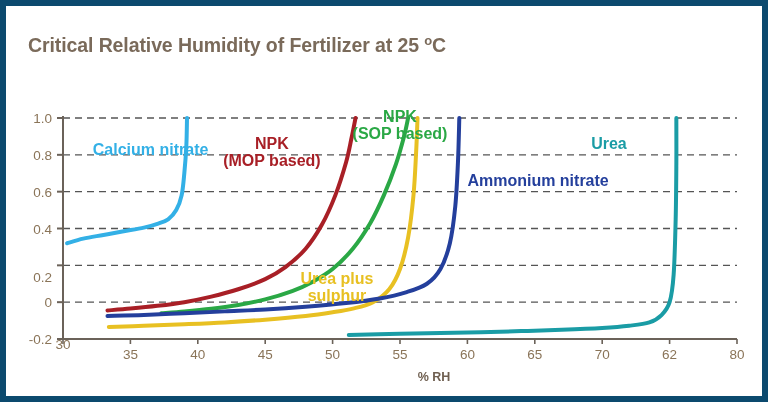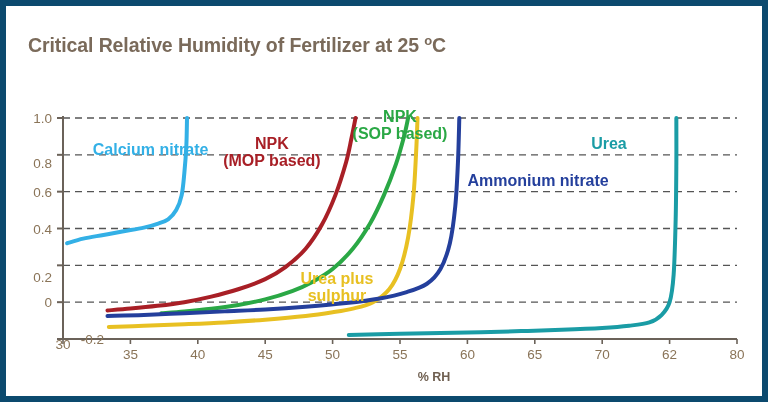--- a/index.html
+++ b/index.html
@@ -128,26 +128,26 @@
         <path d="M 101.48399999999997 304.45416666666665 C 105.30333333333331 304.14722222222224 116.08733333333333 303.3798611111111 124.4 302.6125 C 132.71266666666668 301.8451388888889 142.37333333333333 300.9243055555556 151.36 299.85 C 160.3466666666667 298.77569444444447 169.33333333333331 297.7013888888889 178.32 296.1666666666667 C 187.30666666666667 294.63194444444446 196.29333333333332 292.79027777777776 205.28 290.64166666666665 C 214.26666666666668 288.49305555555554 223.25333333333333 286.1909722222222 232.24 283.275 C 241.2266666666667 280.3590277777778 251.33666666666664 276.82916666666665 259.2 273.1458333333333 C 267.06333333333333 269.4625 272.68 266.23958333333337 279.42 261.175 C 286.16 256.11041666666665 293.57399999999996 249.81805555555556 299.64 242.75833333333333 C 305.706 235.6986111111111 310.87333333333333 227.71805555555557 315.81600000000003 218.81666666666666 C 320.7586666666667 209.91527777777776 325.25200000000007 199.7861111111111 329.29600000000005 189.35 C 333.34000000000003 178.9138888888889 337.384 165.71527777777777 340.08 156.2 C 342.77599999999995 146.6847222222222 343.8993333333333 139.62499999999997 345.472 132.2583333333333 C 347.04466666666667 124.89166666666664 348.842 115.37638888888888 349.516 112" fill="none" stroke="#a81f26" stroke-width="4" stroke-linecap="round" stroke-linejoin="round"></path>
         <path d="M 155.40399999999994 307.21666666666664 C 159.22333333333327 306.9097222222222 170.00733333333332 306.1423611111111 178.32 305.375 C 186.63266666666667 304.6076388888889 196.29333333333332 303.68680555555557 205.28 302.6125 C 214.26666666666668 301.53819444444446 223.25333333333333 300.4638888888889 232.24 298.9291666666667 C 241.2266666666667 297.39444444444445 250.2133333333333 295.70624999999995 259.2 293.40416666666664 C 268.18666666666667 291.1020833333333 278.2966666666667 288.03263888888887 286.16 285.1166666666667 C 294.02333333333337 282.2006944444445 299.64 279.59166666666664 306.38 275.9083333333333 C 313.12 272.22499999999997 319.86 268.54166666666663 326.6 263.01666666666665 C 333.34000000000003 257.4916666666667 340.52933333333334 250.43194444444444 346.82 242.75833333333333 C 353.11066666666665 235.0847222222222 359.1766666666667 225.87638888888887 364.344 216.975 C 369.5113333333333 208.07361111111112 373.5553333333333 199.17222222222222 377.82399999999996 189.35 C 382.0926666666666 179.52777777777777 386.586 167.8638888888889 389.956 158.04166666666669 C 393.326 148.21944444444446 396.02199999999993 138.09027777777777 398.0439999999999 130.41666666666666 C 400.0659999999999 122.74305555555554 401.414 115.06944444444444 402.088 112" fill="none" stroke="#2aa845" stroke-width="4" stroke-linecap="round" stroke-linejoin="round"></path>
         <path d="M 102.832 321.02916666666664 C 108.67333333333333 320.8143055555555 125.29866666666666 320.2004166666667 137.88 319.74 C 150.46133333333333 319.27958333333333 164.84 318.81916666666666 178.32 318.26666666666665 C 191.79999999999998 317.71416666666664 205.28 317.1923611111111 218.76 316.425 C 232.23999999999998 315.6576388888889 245.72 314.7368055555556 259.2 313.6625 C 272.68 312.58819444444447 288.40666666666664 311.20694444444445 299.64 309.9791666666667 C 310.87333333333333 308.7513888888889 318.7366666666667 307.5236111111111 326.6 306.29583333333335 C 334.46333333333337 305.0680555555556 340.08 304.30069444444445 346.82 302.6125 C 353.56 300.9243055555556 360.97400000000005 299.38958333333335 367.04 296.1666666666667 C 373.106 292.94375 378.72266666666667 288.79999999999995 383.216 283.275 C 387.70933333333335 277.75 390.8546666666667 271.6111111111111 394 263.01666666666665 C 397.1453333333333 254.42222222222222 399.84133333333335 243.9861111111111 402.088 231.70833333333331 C 404.3346666666667 219.43055555555554 406.132 203.77638888888887 407.48 189.35 C 408.82800000000003 174.92361111111111 409.502 158.04166666666663 410.176 145.14999999999998 C 410.84999999999997 132.25833333333333 411.29933333333327 117.52499999999999 411.52399999999994 112" fill="none" stroke="#e8c022" stroke-width="4" stroke-linecap="round" stroke-linejoin="round"></path>
         <path d="M 101.48399999999997 309.9791666666667 C 107.54999999999997 309.8256944444445 125.07399999999998 309.51875 137.88 309.05833333333334 C 150.686 308.59791666666666 164.84 307.8305555555555 178.32 307.21666666666664 C 191.79999999999998 306.60277777777776 205.28 305.9888888888889 218.76 305.375 C 232.23999999999998 304.7611111111111 245.72 304.3006944444445 259.2 303.53333333333336 C 272.68 302.7659722222222 286.15999999999997 301.84513888888887 299.64 300.7708333333333 C 313.12 299.69652777777776 327.7233333333333 298.46875 340.08 297.0875 C 352.43666666666667 295.70624999999995 363.66999999999996 294.325 373.78 292.48333333333335 C 383.89 290.6416666666667 392.87666666666667 288.4930555555556 400.74 286.0375 C 408.60333333333335 283.58194444444445 415.34333333333336 281.58680555555554 420.96000000000004 277.75 C 426.5766666666667 273.91319444444446 430.6206666666667 269.76944444444445 434.44000000000005 263.01666666666665 C 438.2593333333334 256.26388888888886 441.4046666666667 247.66944444444445 443.87600000000003 237.23333333333335 C 446.3473333333334 226.79722222222225 447.92 213.90555555555557 449.26800000000003 200.4 C 450.61600000000004 186.89444444444445 451.29 170.93333333333334 451.964 156.2 C 452.638 141.46666666666664 453.0873333333333 119.36666666666666 453.31199999999995 112" fill="none" stroke="#243f9c" stroke-width="4" stroke-linecap="round" stroke-linejoin="round"></path>
         <path d="M 342.776 328.9483333333333 C 351.31333333333333 328.76416666666665 378.72266666666667 328.1502777777778 394 327.8433333333333 C 409.27733333333333 327.53638888888884 420.96000000000004 327.3829166666667 434.44000000000005 327.1066666666667 C 447.9200000000001 326.8304166666667 461.4 326.5234722222222 474.88 326.18583333333333 C 488.36 325.84819444444446 501.84000000000003 325.47986111111106 515.32 325.0808333333333 C 528.8000000000001 324.68180555555557 542.28 324.31347222222223 555.76 323.7916666666667 C 569.24 323.26986111111114 584.9666666666667 322.6252777777778 596.2 321.95 C 607.4333333333334 321.2747222222222 615.2966666666666 320.66083333333336 623.16 319.74 C 631.0233333333333 318.81916666666666 637.9879999999999 318.2052777777778 643.38 316.425 C 648.772 314.64472222222224 652.142 312.4347222222222 655.5120000000001 309.05833333333334 C 658.8820000000001 305.68194444444447 661.5780000000001 302.9194444444445 663.6 296.1666666666667 C 665.622 289.4138888888889 666.6329999999999 282.35416666666663 667.6439999999999 268.54166666666663 C 668.6549999999999 254.72916666666663 669.2166666666667 231.70833333333331 669.666 213.29166666666666 C 670.1153333333334 194.875 670.2276666666667 174.92361111111114 670.34 158.04166666666669 C 670.4523333333334 141.15972222222223 670.34 119.67361111111111 670.34 112" fill="none" stroke="#1a9ca5" stroke-width="4" stroke-linecap="round" stroke-linejoin="round"></path>
       </g>
   </svg>
 
   <div id="tick-labels">
       <div class="tick-label ytick" style="top: 112px; left: 0px; width: 46px;">1.0</div>
-      <div class="tick-label ytick" style="top: 148.833px; left: 0px; width: 46px; margin-top: 8px;">0.8</div>
+      <div class="tick-label ytick" style="top: 148.833px; left: 0px; width: 46px;">0.8</div>
       <div class="tick-label ytick" style="top: 185.667px; left: 0px; width: 46px;">0.6</div>
       <div class="tick-label ytick" style="top: 222.5px; left: 0px; width: 46px;">0.4</div>
       <div class="tick-label ytick" style="top: 259.333px; left: 0px; width: 46px; margin-top: 12px;">0.2</div>
       <div class="tick-label ytick" style="top: 296.167px; left: 0px; width: 46px;">0</div>
-      <div class="tick-label ytick" style="top: 333px; left: 8px; width: 46px; padding-left: 44px;">-0.2</div>
+      <div class="tick-label ytick" style="top: 333px; left: 0px; width: 46px;">-0.2</div>
       <div class="tick-label xtick" style="left: 57px; top: 331px;">30</div>
       <div class="tick-label xtick" style="left: 124.4px; top: 341px;">35</div>
       <div class="tick-label xtick" style="left: 191.8px; top: 341px;">40</div>
       <div class="tick-label xtick" style="left: 259.2px; top: 341px;">45</div>
       <div class="tick-label xtick" style="left: 326.6px; top: 341px;">50</div>
       <div class="tick-label xtick" style="left: 394px; top: 341px;">55</div>
       <div class="tick-label xtick" style="left: 461.4px; top: 341px;">60</div>
       <div class="tick-label xtick" style="left: 528.8px; top: 341px;">65</div>
       <div class="tick-label xtick" style="left: 596.2px; top: 341px;">70</div>
       <div class="tick-label xtick" style="left: 663.6px; top: 341px;">62</div>

